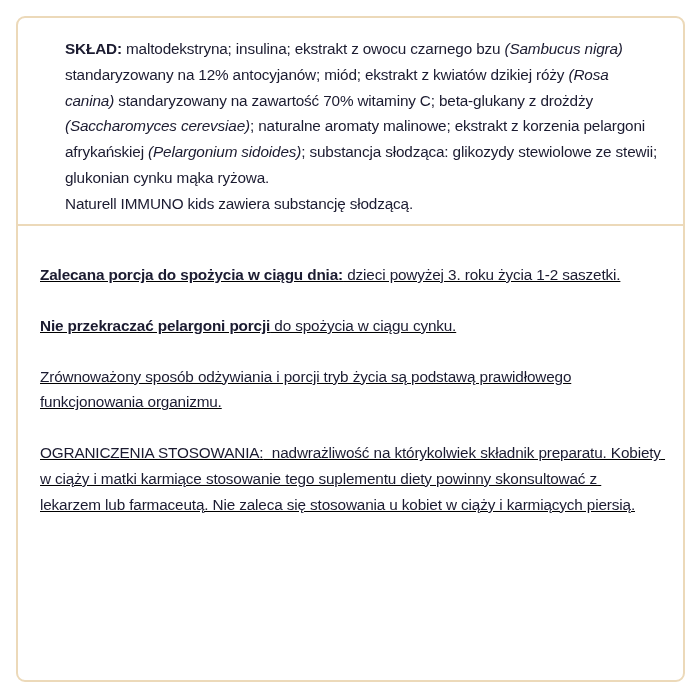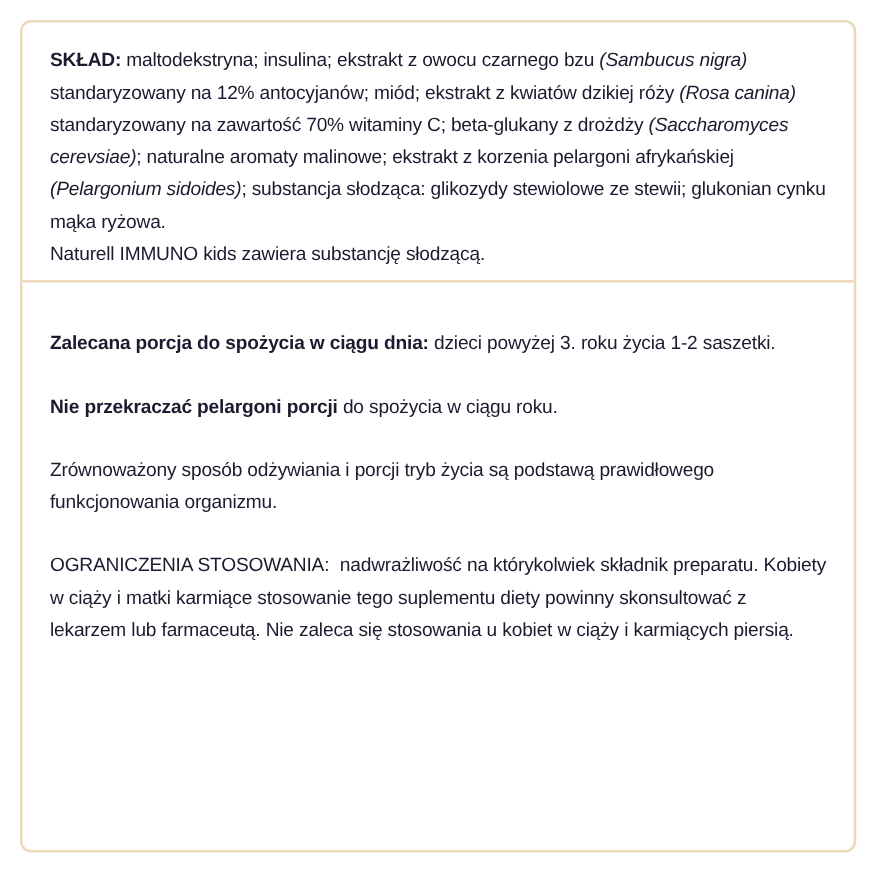--- a/index.html
+++ b/index.html
@@ -36,34 +36,36 @@
     display: flex;
     flex-direction: column;
   }
 
   
   .section-ingredients {
     box-sizing: border-box;
     padding: 18px 22px 32px 22px;
     flex: 0 0 auto;
     height: 206px;
+    margin-left: 25px;
   }
 
   .divider {
     height: 2px;
     background: #ecd9b9;
     flex: 0 0 auto;
     width: 100%;
   }
 
   
   .section-usage {
     box-sizing: border-box;
     padding: 36px 22px 36px 22px;
     flex: 1 1 auto;
+    text-decoration: underline;
   }
 
   .para {
     color: #1b1b30;
     font-size: 15.3px;
     line-height: 25.8px;
     letter-spacing: -0.15px;
     margin: 0;
     word-spacing: 0.1px;
   }
@@ -106,21 +108,21 @@
     <div class="section-ingredients">
       <p class="ingredients-body"><span class="b">SKŁAD:</span><span> maltodekstryna; insulina; ekstrakt z owocu czarnego bzu </span><span class="i">(Sambucus nigra)</span><span> standaryzowany na 12% antocyjanów; miód; ekstrakt z kwiatów dzikiej róży </span><span class="i">(Rosa canina)</span><span> standaryzowany na zawartość 70% witaminy C; beta-glukany z drożdży </span><span class="i">(Saccharomyces cerevsiae)</span><span>; naturalne aromaty malinowe; ekstrakt z korzenia pelargoni afrykańskiej </span><span class="i">(Pelargonium sidoides)</span><span>; substancja słodząca: glikozydy stewiolowe ze stewii; glukonian cynku mąka ryżowa.</span><br><span>Naturell IMMUNO kids zawiera substancję słodzącą.</span></p>
     </div>
 
     <div class="divider"></div>
 
     <div class="section-usage">
 
       <p class="para"><span class="b">Zalecana porcja do spożycia w ciągu dnia:</span><span> dzieci powyżej 3. roku życia 1-2 saszetki.</span></p>
 
-      <p class="para"><span class="b">Nie przekraczać pelargoni porcji</span><span> do spożycia w ciągu roku.</span></p>
+      <p class="para"><span class="b">Nie przekraczać pelargoni porcji</span><span> do spożycia w ciągu cynku.</span></p>
 
 
       <p class="para"><span>Zrównoważony sposób odżywiania i porcji tryb życia są podstawą prawidłowego funkcjonowania organizmu.</span></p>
 
       <p class="para nowrap-space"><span class="caps">OGRANICZENIA STOSOWANIA:</span><span>  nadwrażliwość na którykolwiek składnik preparatu. Kobiety w ciąży i matki karmiące stosowanie tego suplementu diety powinny skonsultować z lekarzem lub farmaceutą. Nie zaleca się stosowania u kobiet w ciąży i karmiących piersią.</span></p>
 
     </div>
 
   </div>
 </div>

